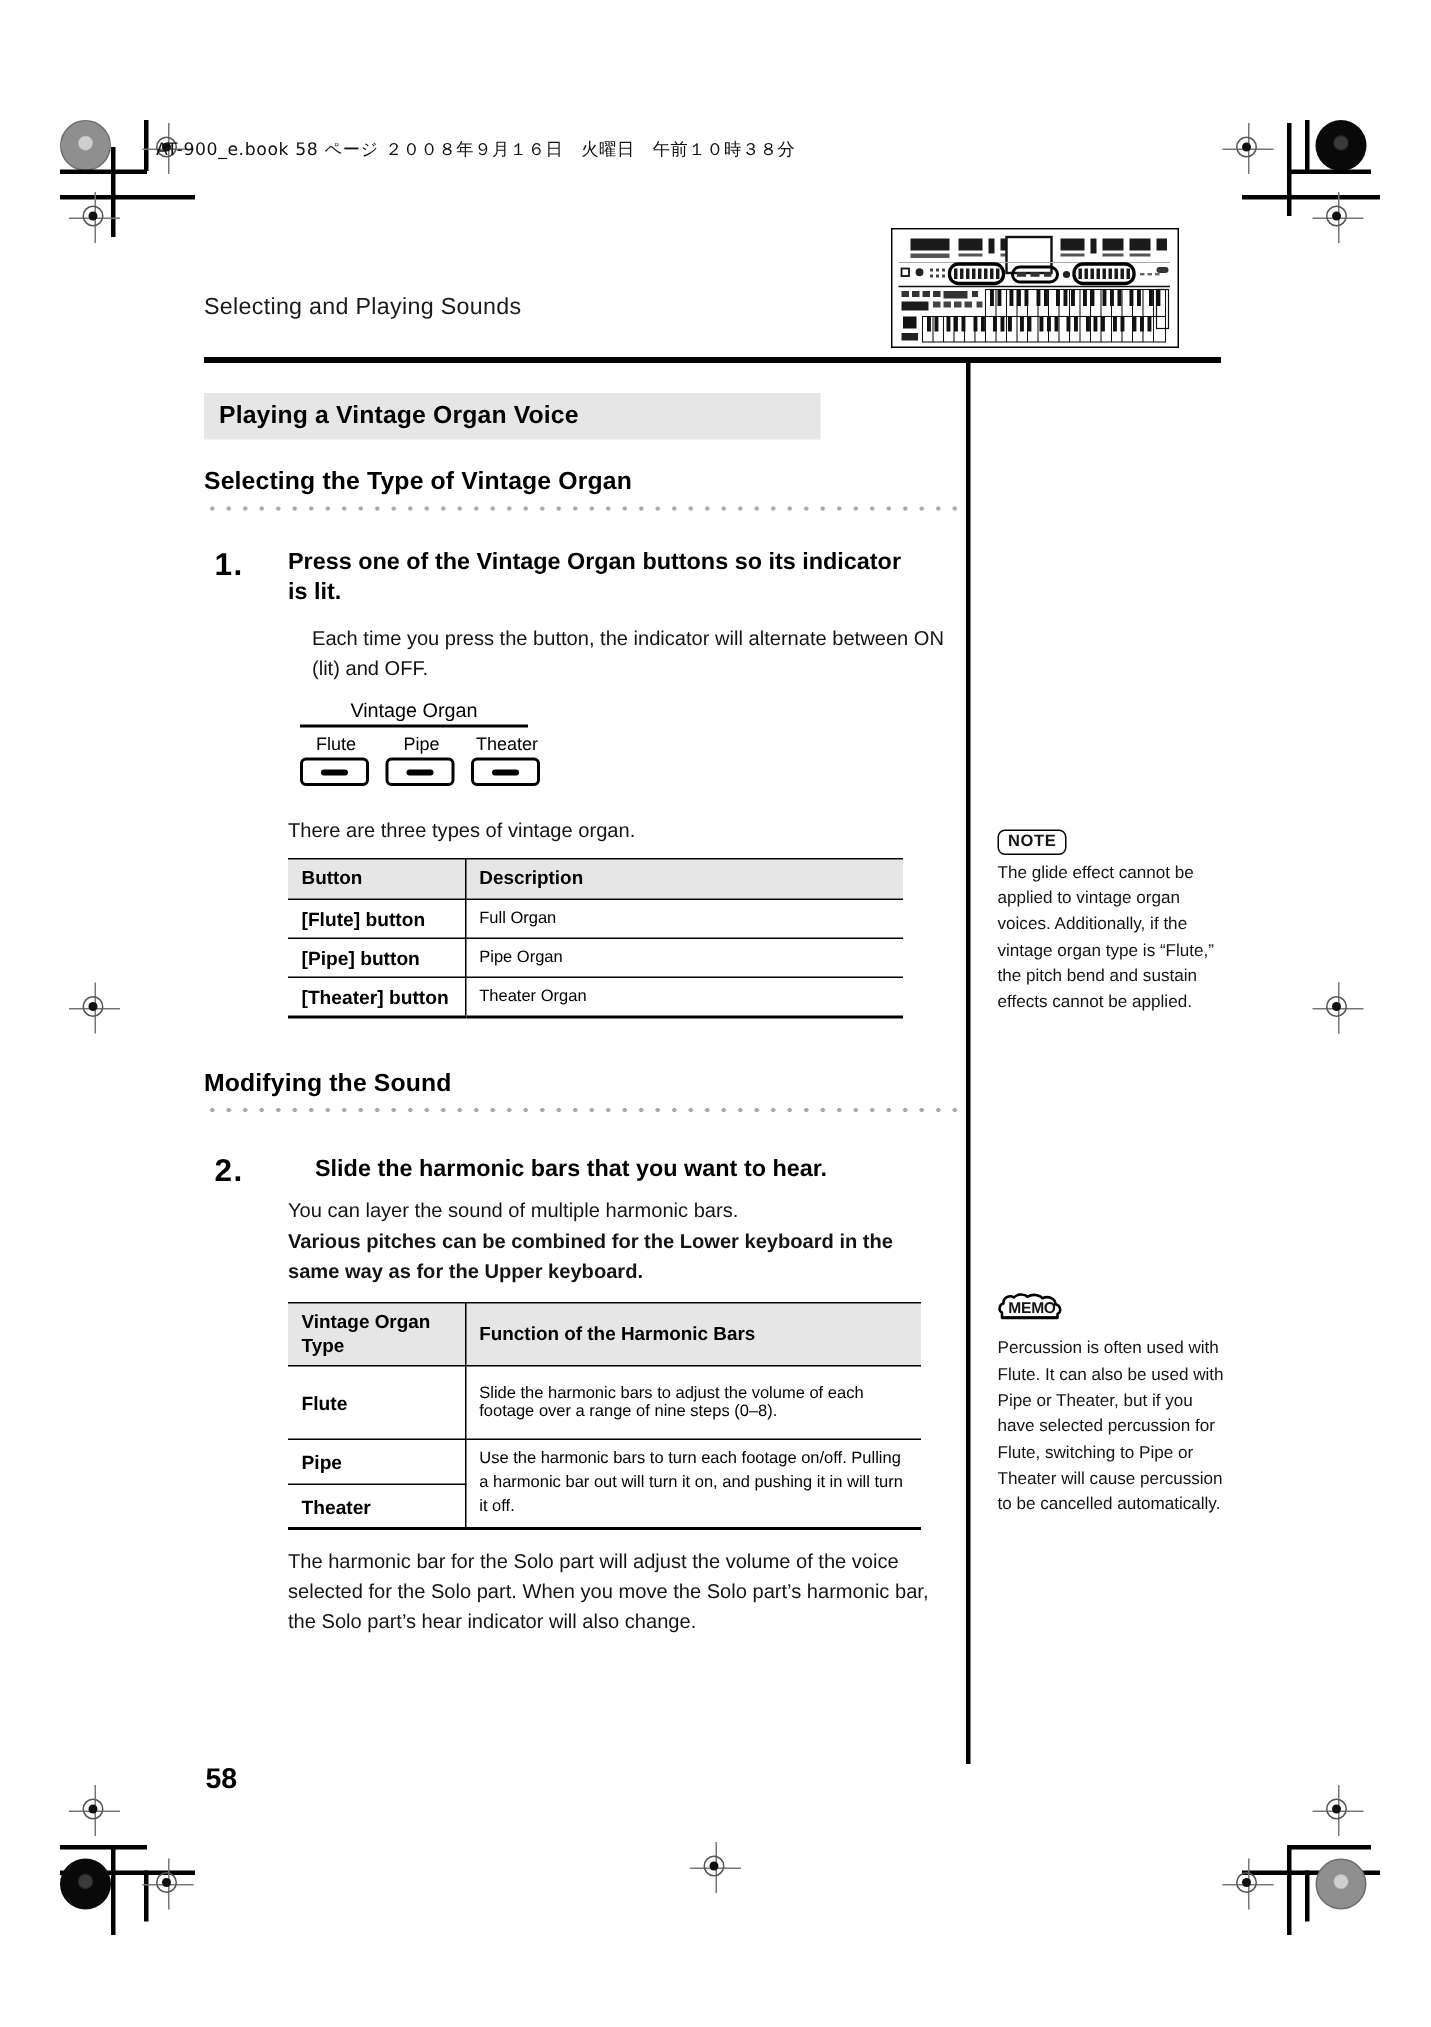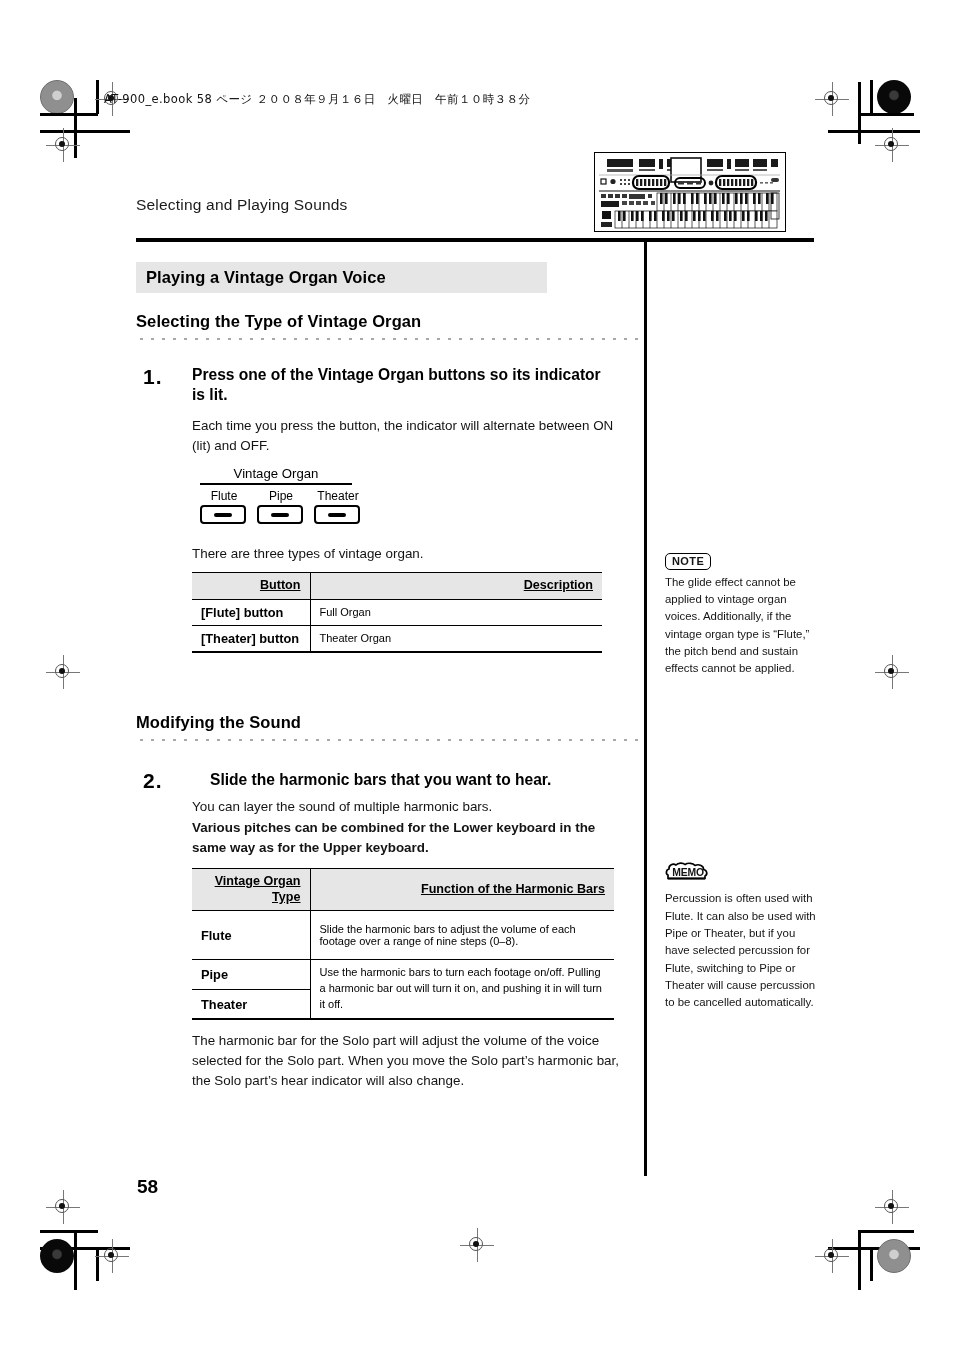--- a/index.html
+++ b/index.html
@@ -235,25 +235,24 @@
     border-left: none;
     border-right: none;
     padding: 5px 9px;
     vertical-align: middle;
     text-align: left;
   }
   table.doc-table th {
     background: #e6e6e6;
     font-size: 12.6px;
     font-weight: bold;
-    text-align: right;
+    text-align: left;
     border-top: 1.6px solid #000;
     border-bottom: 1.6px solid #000;
     line-height: 1.25;
-    text-decoration: underline;
   }
   table.doc-table td {
     font-size: 11px;
     border-bottom: 1.1px solid #000;
   }
   table.doc-table tr.last-row td {
     border-bottom: 2.4px solid #000;
   }
   table.doc-table td.key-col {
     font-weight: bold;
@@ -635,21 +634,21 @@
 
 <div class="section-bar">
   <span>Playing a Vintage Organ Voice</span>
 </div>
 
 <div class="sub-head" style="left:136px; top:312px;">Selecting the Type of Vintage Organ</div>
 <div class="dot-rule" style="left:136px; top:337px; width:505px;"></div>
 
 <div class="step-num" style="left:143px; top:365px;">1.</div>
 <div class="step-title" style="left:192px; top:365px; width:425px;">Press one of the Vintage Organ buttons so its indicator is lit.</div>
-<div class="body-text" style="left:192px; top:416px; width:435px;">Each time you press the button, the indicator will alternate between ON (lit) and OFF.</div>
+<div class="body-text" style="left:208px; top:416px; width:435px;">Each time you press the button, the indicator will alternate between ON (lit) and OFF.</div>
 
 <div class="vo-fig">
   <div class="vo-title">Vintage Organ</div>
   <div class="vo-underline"></div>
   <div class="vo-row">
     <div class="vo-btn-wrap">
       <div class="vo-btn-label">Flute</div>
       <div class="vo-btn">
         <div class="vo-led"></div>
       </div>
@@ -679,20 +678,24 @@
   <thead>
     <tr>
       <th class="key-col">Button</th>
       <th>Description</th>
     </tr>
   </thead>
   <tbody>
     <tr>
       <td class="key-col">[Flute] button</td>
       <td>Full Organ</td>
+    </tr>
+    <tr>
+      <td class="key-col">[Pipe] button</td>
+      <td>Pipe Organ</td>
     </tr>
     <tr class="last-row">
       <td class="key-col">[Theater] button</td>
       <td>Theater Organ</td>
     </tr>
   </tbody>
 </table>
 
 <div class="sub-head" style="left:136px; top:713px;">Modifying the Sound</div>
 <div class="dot-rule" style="left:136px; top:738px; width:505px;"></div>

